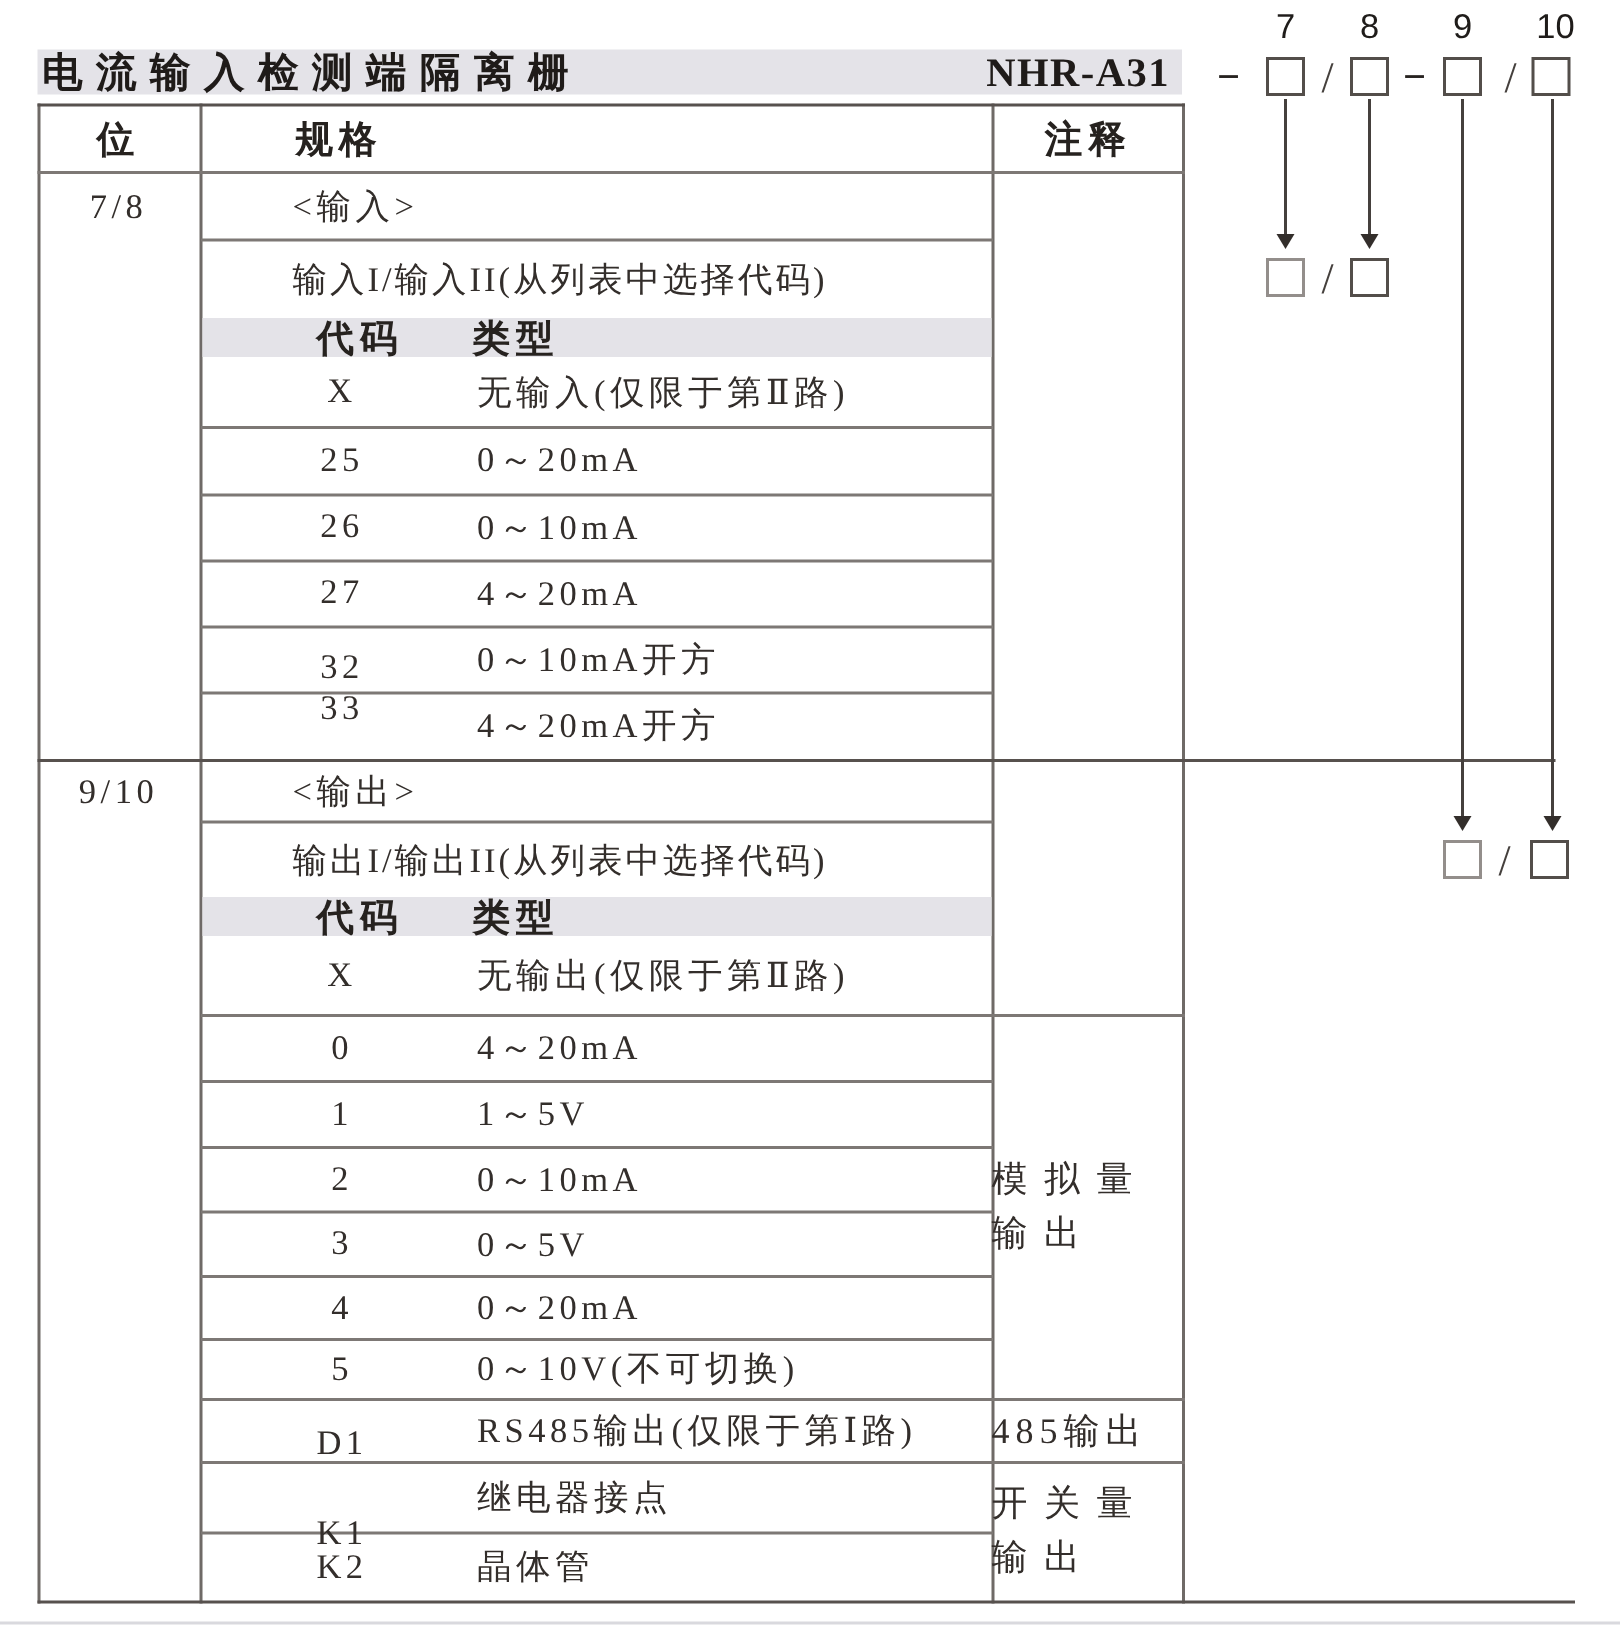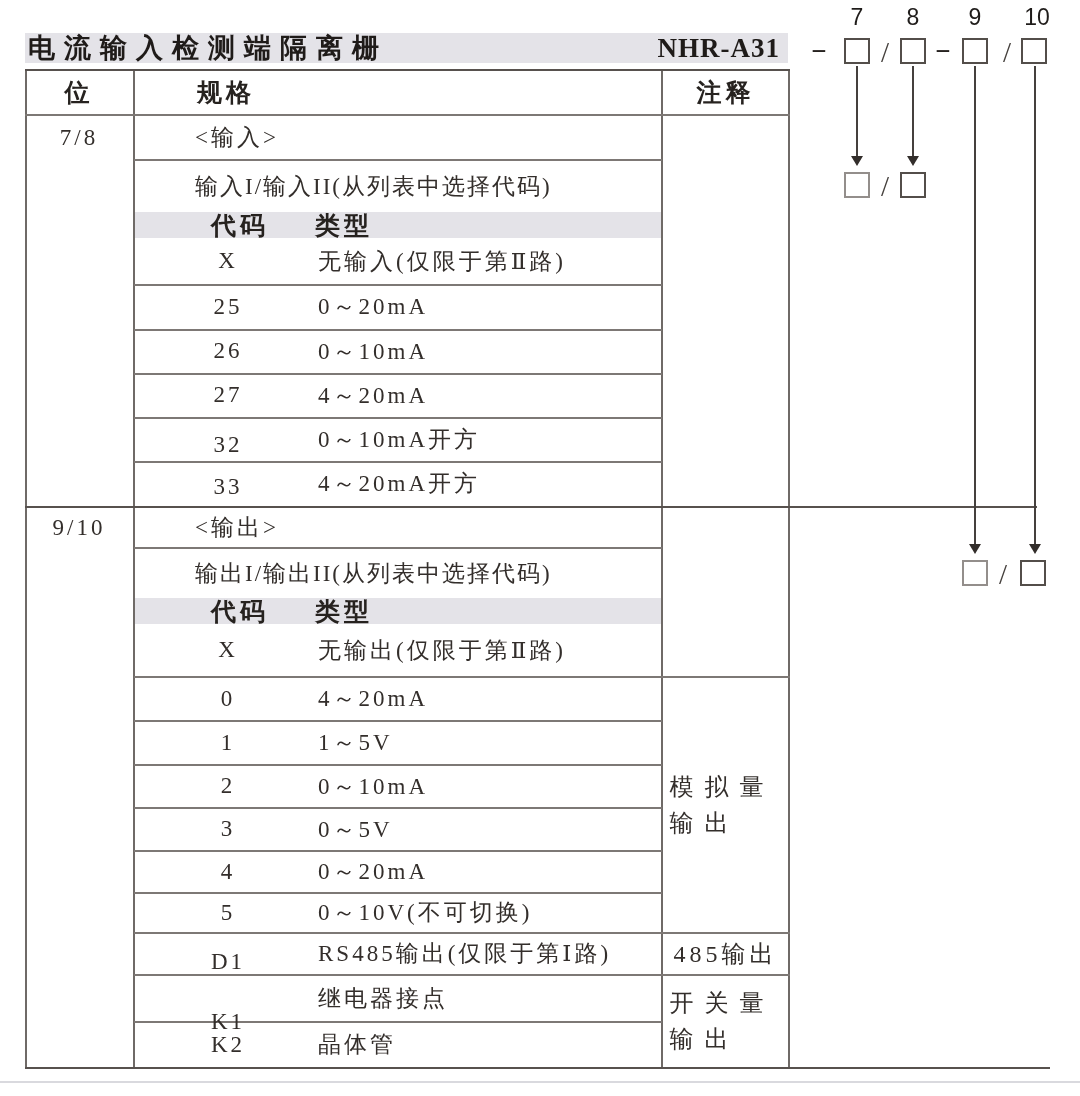--- a/index.html
+++ b/index.html
@@ -23,21 +23,21 @@
   .model{position:absolute;left:600px;top:31px;width:180px;height:34px;display:flex;align-items:center;
          justify-content:flex-end;font-size:27px;font-weight:600;letter-spacing:1px;color:#1f1b19;}
   .box{position:absolute;width:26px;height:26px;border:2px solid #534e4a;background:#fff;box-sizing:border-box;}
   .box.lt{border-color:#938e8b;}
   .aline{position:absolute;width:2px;background:#45403d;}
   .ahead{position:absolute;width:0;height:0;border-left:6px solid transparent;border-right:6px solid transparent;border-top:10px solid #332e2b;}
   .digit{position:absolute;font-family:"Liberation Sans","DejaVu Sans",sans-serif;font-size:23px;color:#1f1c1a;
          display:flex;justify-content:center;align-items:flex-start;}
   .sep{position:absolute;font-size:29px;color:#45403d;display:flex;justify-content:center;align-items:center;}
   .dash{font-weight:bold;font-size:27px;color:#26221f;}
-  .notebox{position:absolute;display:flex;align-items:center;justify-content:center;}
+  .notebox{position:absolute;display:flex;align-items:center;}
   .note-multi{line-height:36px;letter-spacing:11px;font-size:24px;width:112px;color:#332e2b;}
   .note-one{font-size:24px;letter-spacing:4px;color:#332e2b;}
 </style>
 </head>
 <body>
 
 <div class="titlebar"></div>
 <div class="title">电流输入检测端隔离栅</div>
 <div class="model">NHR-A31</div>
 
@@ -83,21 +83,21 @@
 <div class="t code" style="top:238px;height:46px;">X</div>
 <div class="t type" style="top:238px;height:46px;">无输入(仅限于第Ⅱ路)</div>
 <div class="t code" style="top:284px;height:45px;">25</div>
 <div class="t type" style="top:284px;height:45px;">0～20mA</div>
 <div class="t code" style="top:329px;height:44px;">26</div>
 <div class="t type" style="top:329px;height:44px;">0～10mA</div>
 <div class="t code" style="top:373px;height:44px;">27</div>
 <div class="t type" style="top:373px;height:44px;">4～20mA</div>
 <div class="t code" style="top:417px;height:56px;">32</div>
 <div class="t type" style="top:417px;height:44px;text-align:center;">0～10mA开方</div>
-<div class="t code" style="top:464px;height:45px;">33</div>
+<div class="t code" style="top:449px;height:45px;">33</div>
 <div class="t type" style="top:461px;height:45px;">4～20mA开方</div>
 
 <div class="t center" style="left:25px;top:507px;width:108px;height:41px;">9/10</div>
 <div class="t" style="left:195px;top:507px;width:466px;height:41px;">&lt;输出&gt;</div>
 <div class="t" style="left:195px;top:548px;width:466px;height:50px;letter-spacing:2px;font-family:Liberation Serif, serif;">输出I/输出II(从列表中选择代码)</div>
 
 <div class="band" style="left:135px;top:598px;width:526px;height:26px;"></div>
 <div class="t hdr" style="left:211px;top:596px;width:120px;height:30px;">代码</div>
 <div class="t hdr" style="left:315px;top:596px;width:120px;height:30px;">类型</div>
 

